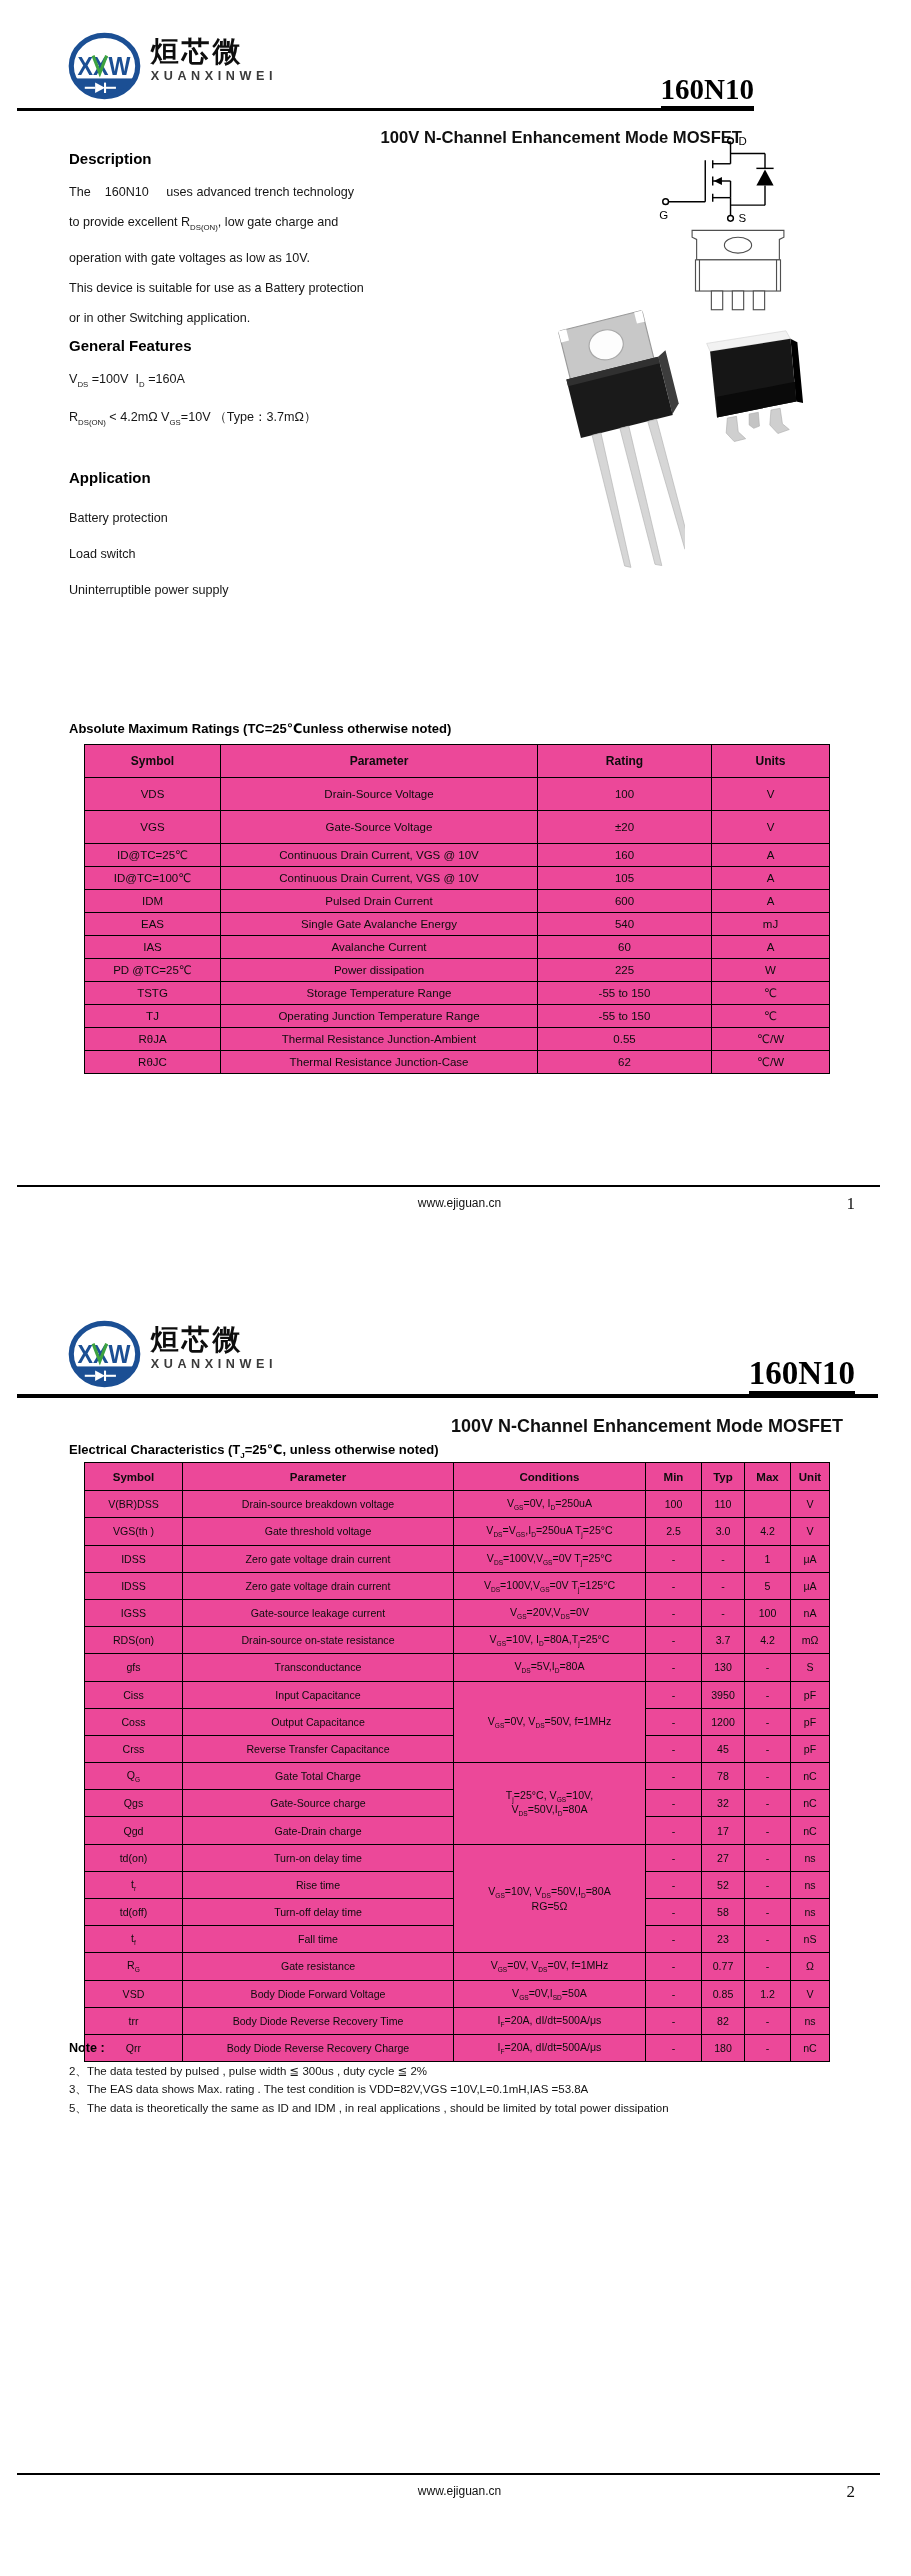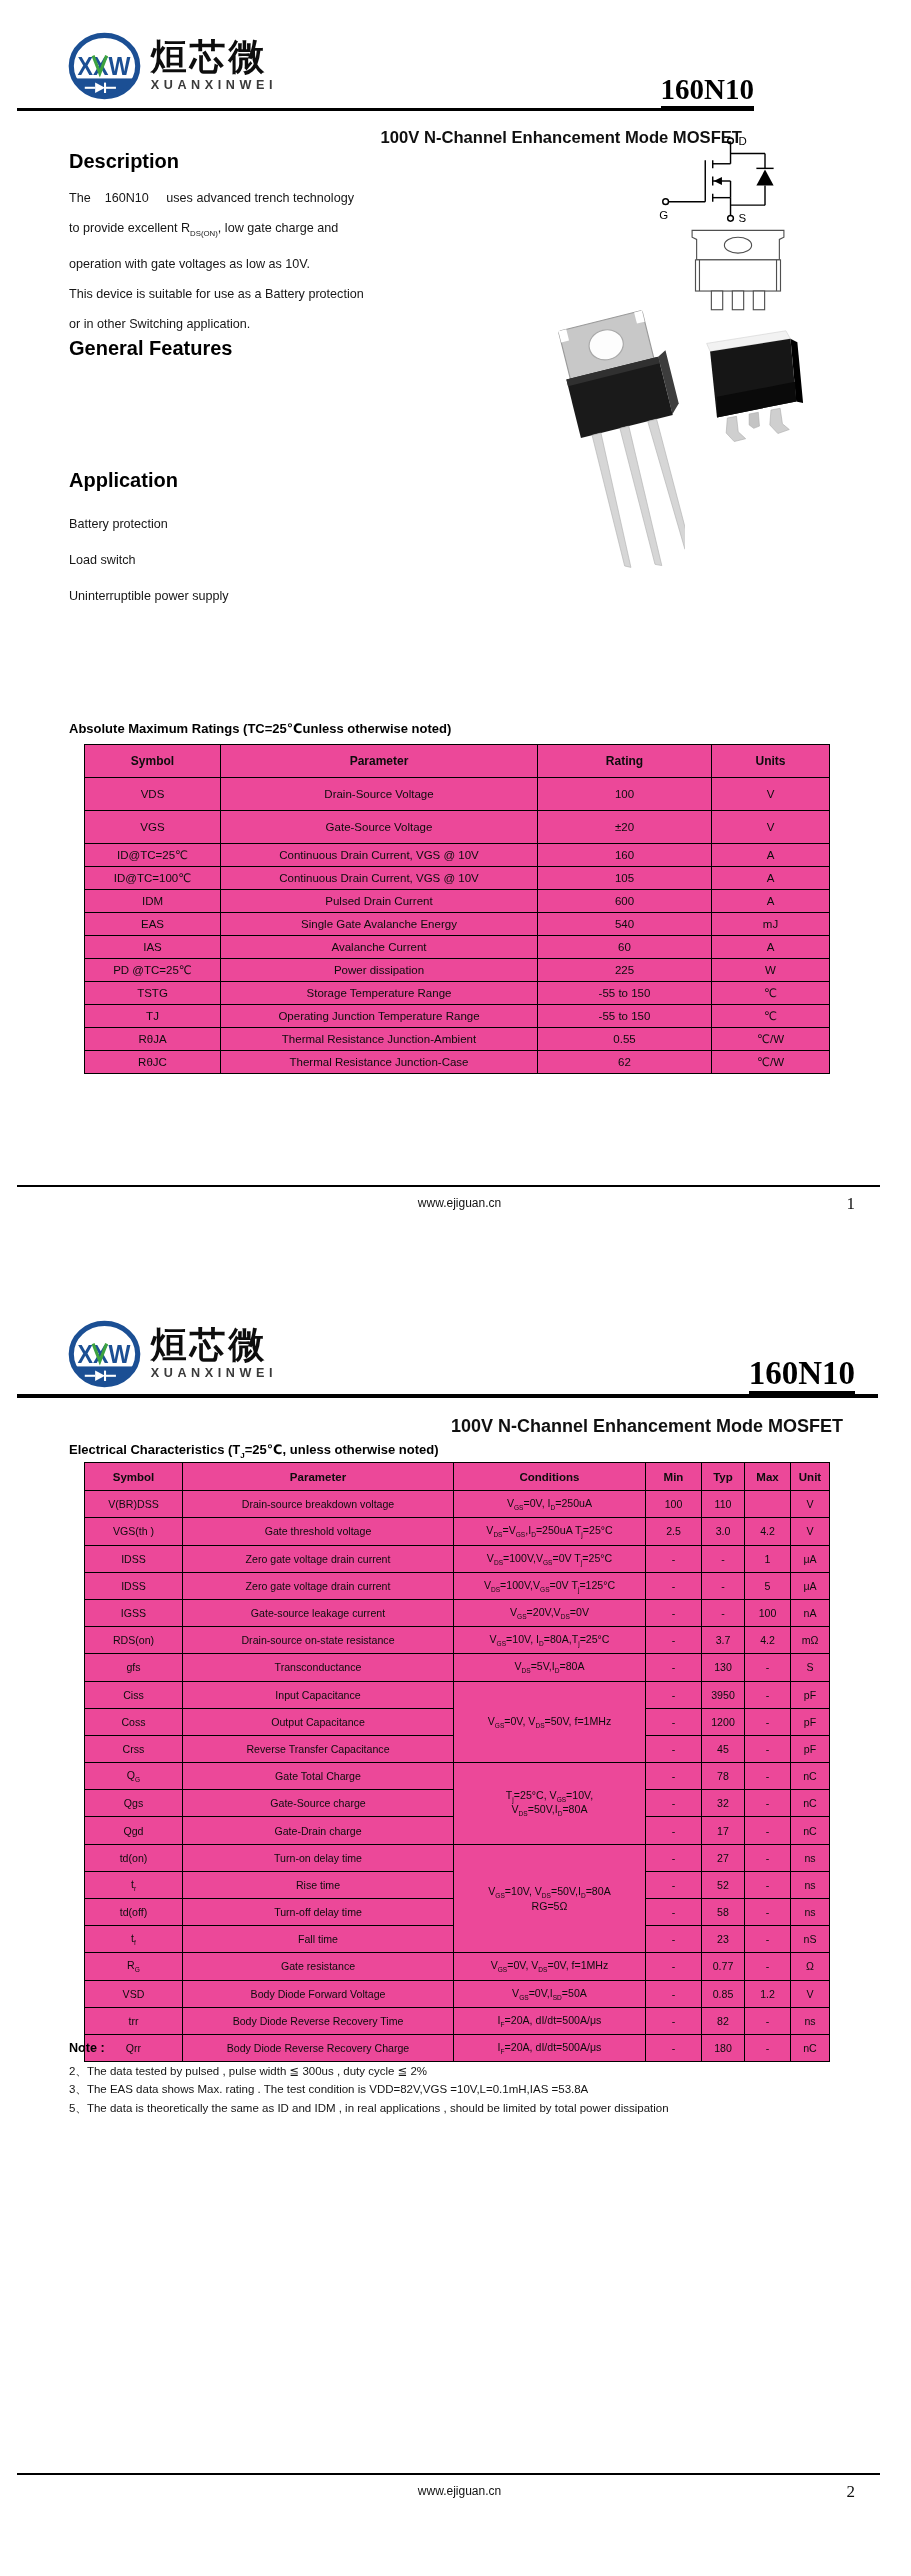--- a/index.html
+++ b/index.html
@@ -3,35 +3,35 @@
 <meta charset="utf-8">
 <style>
   html,body{margin:0;padding:0;background:#ffffff;}
   body{width:911px;font-family:"Liberation Sans","DejaVu Sans",sans-serif;color:#101010;}
   .page{position:relative;width:911px;height:1288px;background:#fff;overflow:hidden;}
 
   
   .logo{position:absolute;left:64px;top:29px;display:flex;align-items:flex-start;}
   .emblem{width:81px;height:75px;flex:0 0 auto;}
   .brand-txt{margin-left:5.7px;margin-top:8px;}
-  .brand-cn{font-size:36px;font-weight:bold;letter-spacing:2.9px;line-height:1.1;color:#0d0d0d;}
+  .brand-cn{font-size:28px;font-weight:bold;letter-spacing:2.9px;line-height:1.1;color:#0d0d0d;}
   .brand-en{font-size:12.6px;font-weight:bold;letter-spacing:4.6px;color:#3a3a3a;margin-top:1.1px;}
   .part-no{position:absolute;margin:0;font-weight:bold;line-height:1;color:#000;border-bottom:3.4px solid #000;font-family:Liberation Serif, serif;}
   #p1-part{right:157px;top:75px;font-size:29px;padding-bottom:1.7px;}
   #p2-part{right:56px;top:69px;font-size:33px;padding-bottom:1.1px;}
   .hrule{position:absolute;background:#000;}
   #p1-rule{left:17px;top:108px;width:737px;height:3.4px;}
   #p2-rule{left:17px;top:106px;width:861px;height:4px;}
   .subtitle{position:absolute;margin:12px;font-weight:bold;}
   #p1-subtitle{right:157px;top:116px;font-size:16.6px;}
   #p2-subtitle{right:56px;top:116px;font-size:18px;}
 
   
   .sec{position:absolute;left:69px;}
-  .sec h2{margin:0;font-size:20px;font-weight:bold;color:#000;}
+  .sec h2{margin:0;font-size:15px;font-weight:bold;color:#000;}
   .txt-line{margin:0;font-size:12.6px;color:#161616;white-space:pre-wrap;}
   #description{top:150px;width:493px;}
   #description h2{margin-bottom:10.3px;}
   #description .txt-line{line-height:30px;}
   #features{top:337px;width:493px;}
   #features h2{margin-bottom:9.2px;}
   #features .txt-line{line-height:33px;}
   #application{top:469px;width:493px;}
   #application h2{margin-bottom:13.8px;}
   #application .txt-line{line-height:36px;}
@@ -111,20 +111,24 @@
         <p class="txt-line">The    160N10     uses advanced trench technology</p>
         <p class="txt-line">to provide excellent R<sub>DS(ON)</sub>, low gate charge and</p>
         <p class="txt-line">operation with gate voltages as low as 10V.</p>
         <p class="txt-line">This device is suitable for use as a Battery protection</p>
         <p class="txt-line">or in other Switching application.</p>
       </div>
   </div>
 
   <div class="sec" id="features">
     <h2>General Features</h2>
+    <div id="feat-lines">
+        <p class="txt-line">V<sub>DS</sub> =100V  I<sub>D</sub> =160A</p>
+        <p class="txt-line">R<sub>DS(ON)</sub> &lt; 4.2mΩ V<sub>GS</sub>=10V （Type：3.7mΩ）</p>
+      </div>
   </div>
 
   <div class="sec" id="application">
     <h2>Application</h2>
     <div id="app-lines">
         <p class="txt-line">Battery protection</p>
         <p class="txt-line">Load switch</p>
         <p class="txt-line">Uninterruptible power supply</p>
       </div>
   </div>

